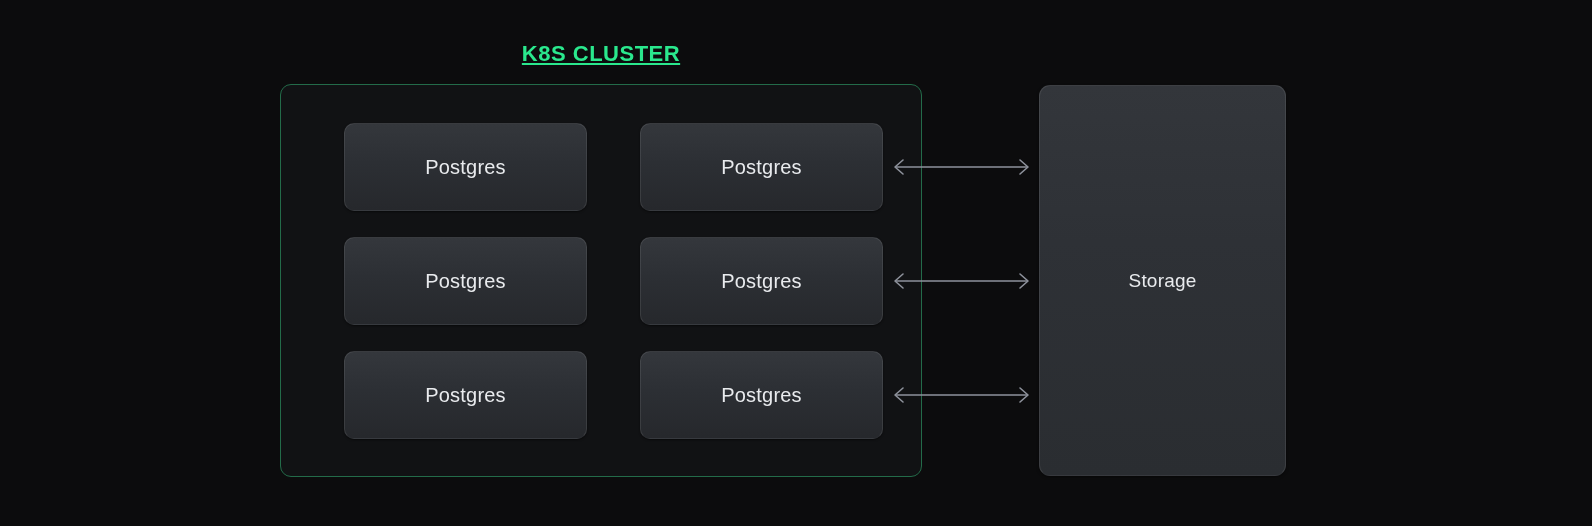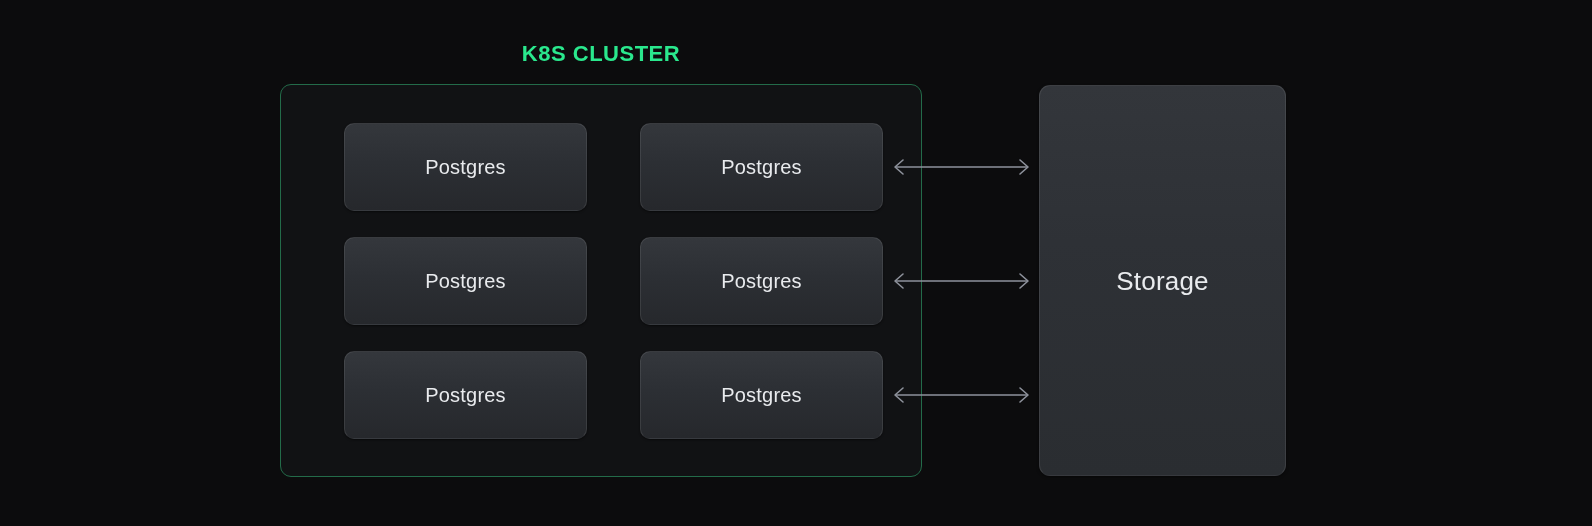--- a/index.html
+++ b/index.html
@@ -26,20 +26,21 @@
     left: 280px;
     top: 38px;
     width: 642px;
     text-align: center;
     font-size: 22px;
     font-weight: bold;
     letter-spacing: 0.5px;
     color: #2ae88d;
     line-height: 32px;
     white-space: nowrap;
+    text-decoration: underline;
   }
 
   
   #cluster-box {
     position: absolute;
     left: 280px;
     top: 84px;
     width: 642px;
     height: 393px;
     box-sizing: border-box;
@@ -92,21 +93,21 @@
     background: linear-gradient(180deg, #33363b 0%, #2e3136 40%, #2a2d31 100%);
     border: 1px solid rgba(255,255,255,0.09);
     border-bottom-color: rgba(255,255,255,0.02);
     box-sizing: border-box;
     display: flex;
     align-items: center;
     justify-content: center;
     box-shadow: 0 1px 3px rgba(0,0,0,0.5);
   }
   #storage-label {
-    font-size: 26px;
+    font-size: 19px;
     color: #e9ebee;
     letter-spacing: 0.2px;
     line-height: 26px;
     text-align: right;
   }
 
   
   .connector {
     position: absolute;
     left: 889px;

